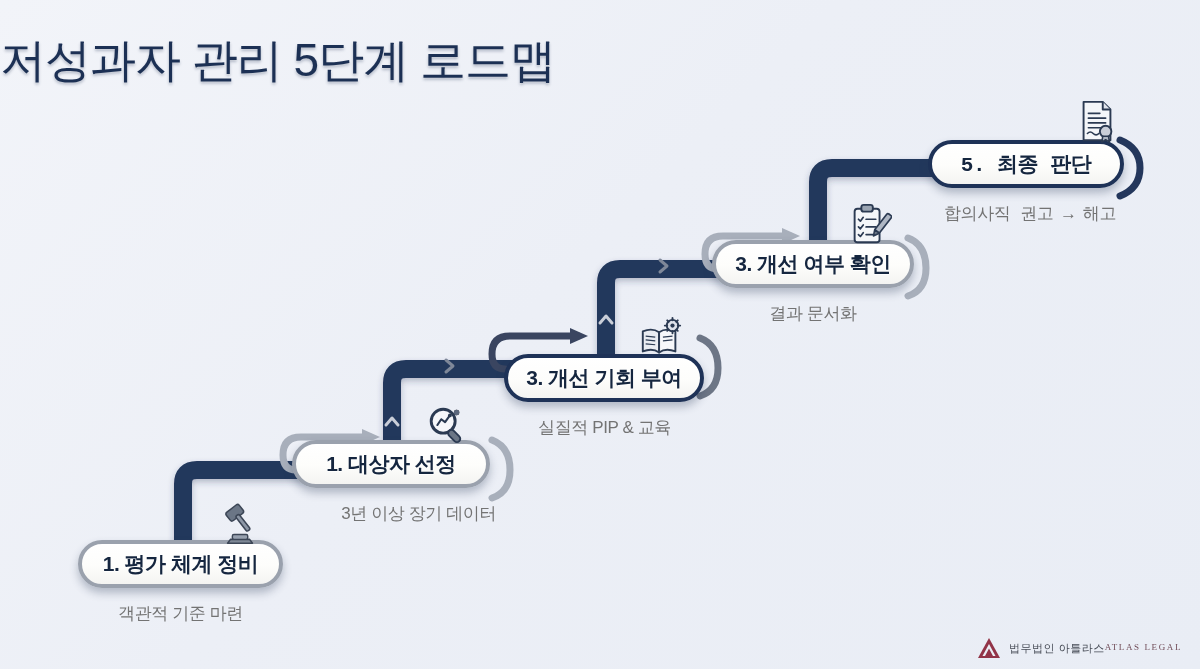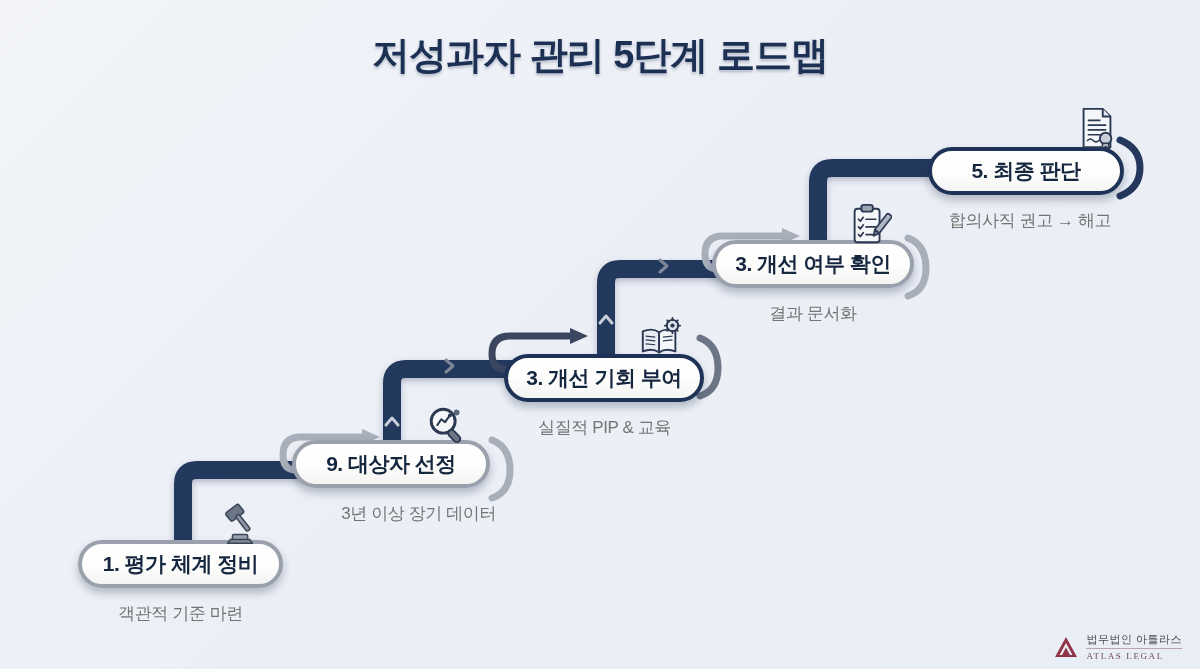--- a/index.html
+++ b/index.html
@@ -7,22 +7,21 @@
     width:1200px;height:669px;overflow:hidden;
     font-family:"Liberation Sans","DejaVu Sans",sans-serif;
     background:linear-gradient(135deg,#f2f4f9 0%,#eceff6 45%,#e9edf5 100%);
     position:relative;
   }
   #stage{position:absolute;inset:0;}
 
   
   .title{
     position:absolute;left:0;right:0;top:30px;
-    text-align:center;
-    font-size:38px;font-weight:bold;letter-spacing:-1px;
+    font-size:46px;font-weight:normal;letter-spacing:-1px;
     color:#1c3054;
     text-shadow:0 2px 3px rgba(30,48,84,.30), 0 1px 0 rgba(255,255,255,.6);
   }
 
   
   #wires{position:absolute;left:0;top:0;width:1200px;height:669px;}
 
   
   .step{position:absolute;}
   .pill{
@@ -50,21 +49,21 @@
   .icon{position:absolute;width:46px;height:46px;}
   .icon svg{display:block;width:100%;height:100%;}
 
   
   .logo{
     position:absolute;right:18px;bottom:8px;
     display:flex;align-items:center;gap:7px;
     opacity:.95;
   }
   .logo .mark{width:26px;height:26px;flex:0 0 26px;}
-  .logo .words{display:flex;flex-direction:column;line-height:1.15;}
+  .logo .words{display:flex;line-height:1.15;}
   .logo .kr{font-size:11px;color:#3a3f49;letter-spacing:.5px;}
   .logo .divider{height:1px;background:#b9a2a6;margin:2px 0 2px 0;}
   .logo .en{font-size:9px;color:#6a4450;letter-spacing:1.6px;font-family:"Liberation Serif",serif;}
 </style>
 </head>
 <body>
 
 <div id="stage">
 
   <div class="title">저성과자 관리 5단계 로드맵</div>
@@ -125,21 +124,21 @@
         </g>
         <path d="M13 39 h20 l3 4 H10 Z" fill="#7e8896" stroke="#3c4656" stroke-width="1.6" stroke-linejoin="round"></path>
         <rect x="15" y="34" width="16" height="5" rx="1.6" fill="#97a1af" stroke="#3c4656" stroke-width="1.5"></rect>
       </svg>
     </div>
     <div class="sub" style="left:0;top:62px;width:205px;">객관적 기준 마련</div>
   </div>
 
   <div class="step" style="left:292px;top:440px;">
     <div class="pill grey" style="width:198px;">
-      <span class="label">9. 대상자 선정</span>
+      <span class="label">1. 대상자 선정</span>
     </div>
     <div class="icon" style="left:132px;top:-38px;">
       <svg viewBox="0 0 48 48">
         <circle cx="20" cy="20" r="12.5" fill="#f6f7fa" stroke="#2b3a52" stroke-width="3"></circle>
         <polyline points="14,24 18,18 22,21 27,14" fill="none" stroke="#2b3a52" stroke-width="2.2" stroke-linecap="round" stroke-linejoin="round"></polyline>
         <circle cx="27" cy="14" r="2" fill="#2b3a52"></circle>
         <circle cx="34" cy="11" r="2.8" fill="#5c6personal"></circle>
         <circle cx="34" cy="11" r="2.8" fill="#5c687d"></circle>
         <rect x="28" y="28" width="7" height="15" rx="3.5" transform="rotate(-45 31.5 35.5)" fill="#6b7686" stroke="#2b3a52" stroke-width="2"></rect>
       </svg>
@@ -197,21 +196,21 @@
         </g>
         <g transform="rotate(38 36 26)">
           <rect x="33" y="10" width="6" height="22" rx="1.6" fill="#aeb6c3" stroke="#2b3a52" stroke-width="1.8"></rect>
           <path d="M33 32 L36 38 L39 32 Z" fill="#6b7686" stroke="#2b3a52" stroke-width="1.6" stroke-linejoin="round"></path>
         </g>
       </svg>
     </div>
     <div class="sub" style="left:0;top:62px;width:202px;">결과 문서화</div>
   </div>
 
-  <div class="step" style="left:928px;top:147px;">
+  <div class="step" style="left:928px;top:140px;font-family:Liberation Mono, monospace;">
     <div class="pill navy" style="width:196px;">
       <span class="label">5. 최종 판단</span>
     </div>
     <div class="icon" style="left:146px;top:-42px;">
       <svg viewBox="0 0 48 48">
         <path d="M10 4 h20 l8 8 v32 H10 Z" fill="#f4f6f9" stroke="#2b3a52" stroke-width="2" stroke-linejoin="round"></path>
         <path d="M30 4 v8 h8" fill="#dfe3eb" stroke="#2b3a52" stroke-width="2" stroke-linejoin="round"></path>
         <g stroke="#2b3a52" stroke-width="1.7" stroke-linecap="round">
           <line x1="15" y1="16" x2="27" y2="16"></line>
           <line x1="15" y1="21" x2="33" y2="21"></line>

